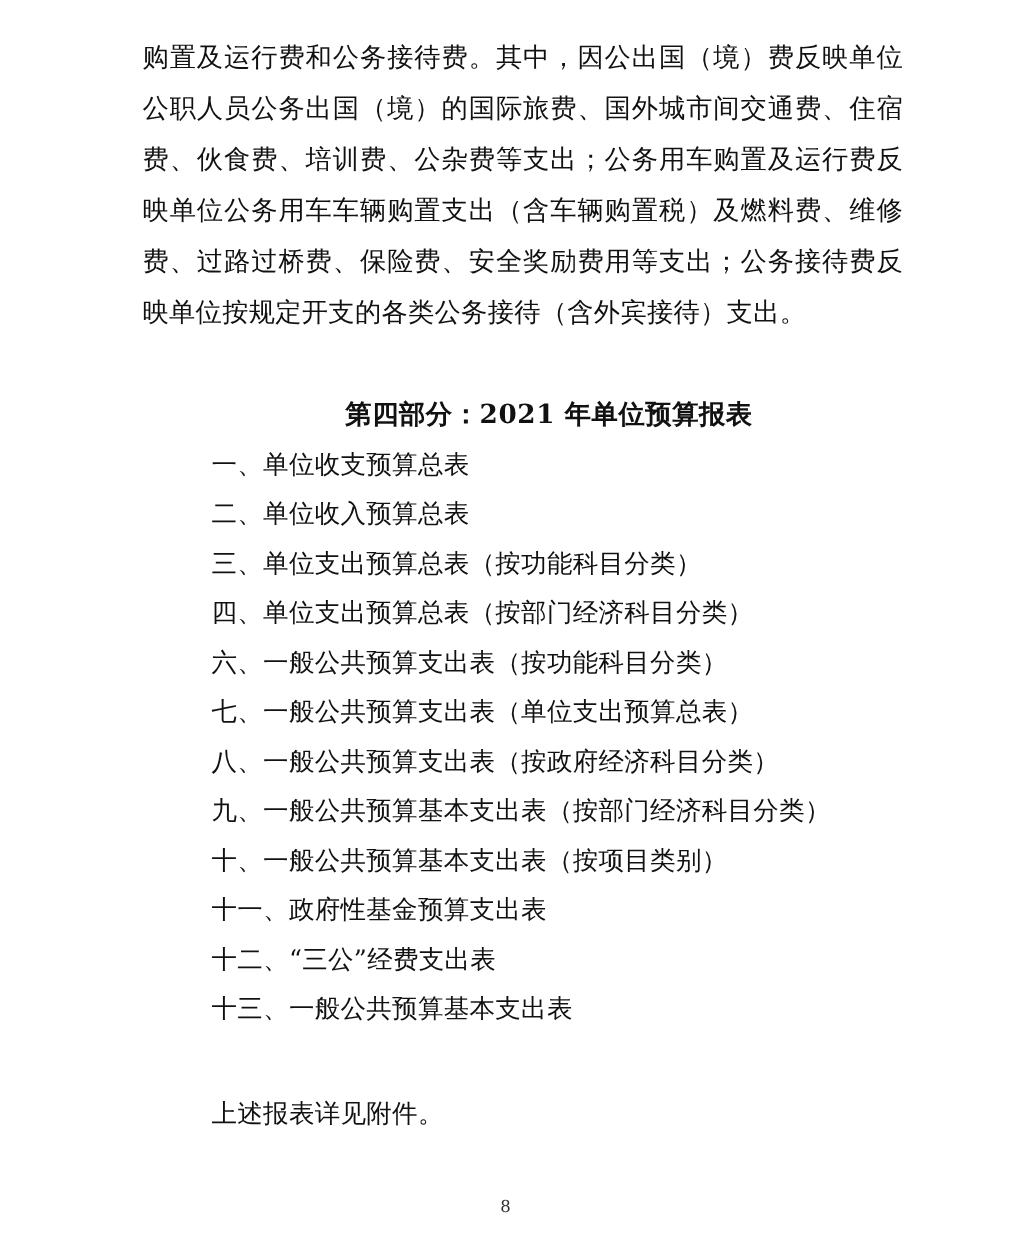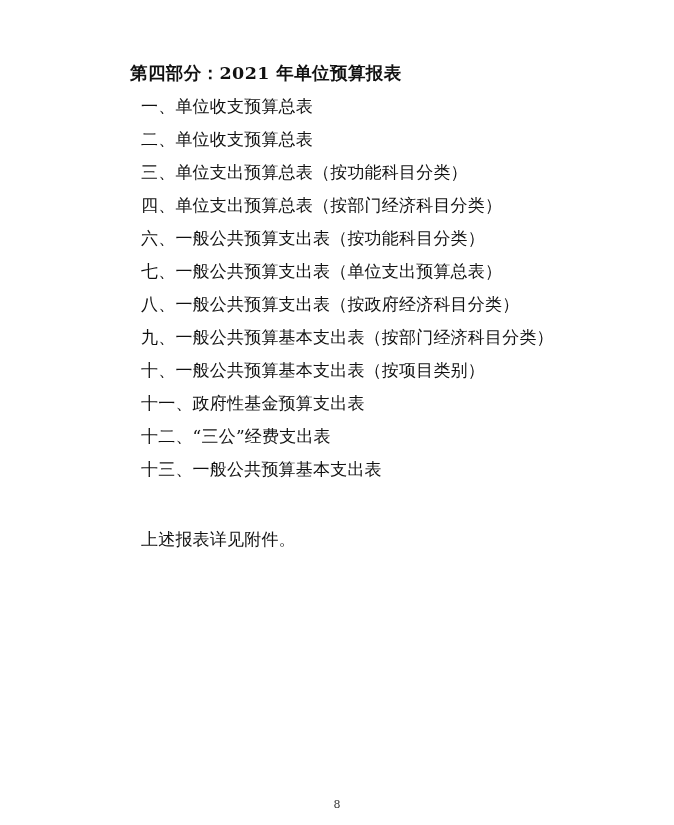--- a/index.html
+++ b/index.html
@@ -33,20 +33,21 @@
     margin: 0;
     text-indent: 0;
   }
   .section-title {
     font-size: 17.5px;
     line-height: 34px;
     font-weight: bold;
     margin: 0;
     padding-left: 35px;
     letter-spacing: 0.4px;
+    text-align: center;
   }
   .spacer-lg {
     height: 34px;
   }
   .spacer-md {
     height: 20px;
   }
   .list {
     margin: 0;
     padding: 0;
@@ -74,28 +75,29 @@
     font-size: 11px;
     color: #333333;
     font-family: "DejaVu Serif", "Liberation Serif", serif;
   }
 </style>
 </head>
 <body>
 
 <div class="page">
 
+  <p class="para">购置及运行费和公务接待费。其中，因公出国（境）费反映单位公职人员公务出国（境）的国际旅费、国外城市间交通费、住宿费、伙食费、培训费、公杂费等支出；公务用车购置及运行费反映单位公务用车车辆购置支出（含车辆购置税）及燃料费、维修费、过路过桥费、保险费、安全奖励费用等支出；公务接待费反映单位按规定开支的各类公务接待（含外宾接待）支出。</p>
 
   <div class="spacer-lg"></div>
 
   <h2 class="section-title">第四部分：2021 年单位预算报表</h2>
 
   <ul class="list">
     <li class="list-item">一、单位收支预算总表</li>
-    <li class="list-item">二、单位收支预算总表</li>
+    <li class="list-item">二、单位收入预算总表</li>
     <li class="list-item">三、单位支出预算总表（按功能科目分类）</li>
     <li class="list-item">四、单位支出预算总表（按部门经济科目分类）</li>
     <li class="list-item">六、一般公共预算支出表（按功能科目分类）</li>
     <li class="list-item">七、一般公共预算支出表（单位支出预算总表）</li>
     <li class="list-item">八、一般公共预算支出表（按政府经济科目分类）</li>
     <li class="list-item">九、一般公共预算基本支出表（按部门经济科目分类）</li>
     <li class="list-item">十、一般公共预算基本支出表（按项目类别）</li>
     <li class="list-item">十一、政府性基金预算支出表</li>
     <li class="list-item">十二、“三公”经费支出表</li>
     <li class="list-item">十三、一般公共预算基本支出表</li>

